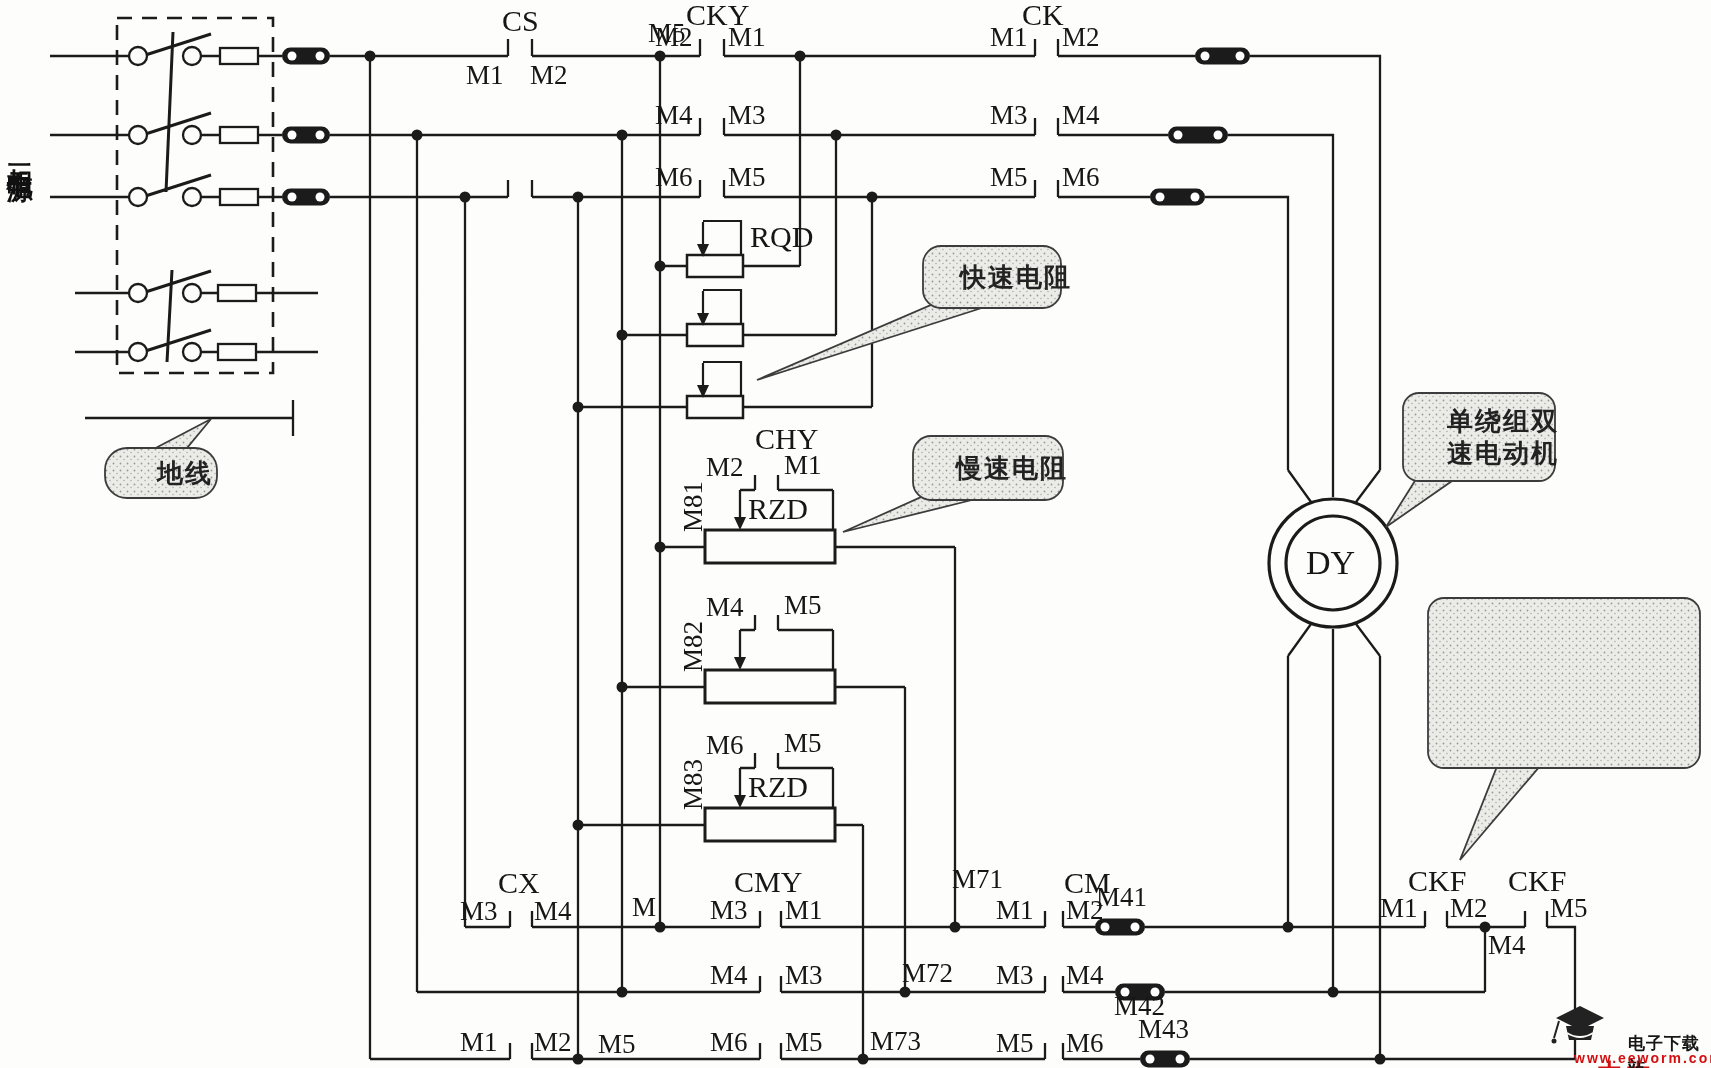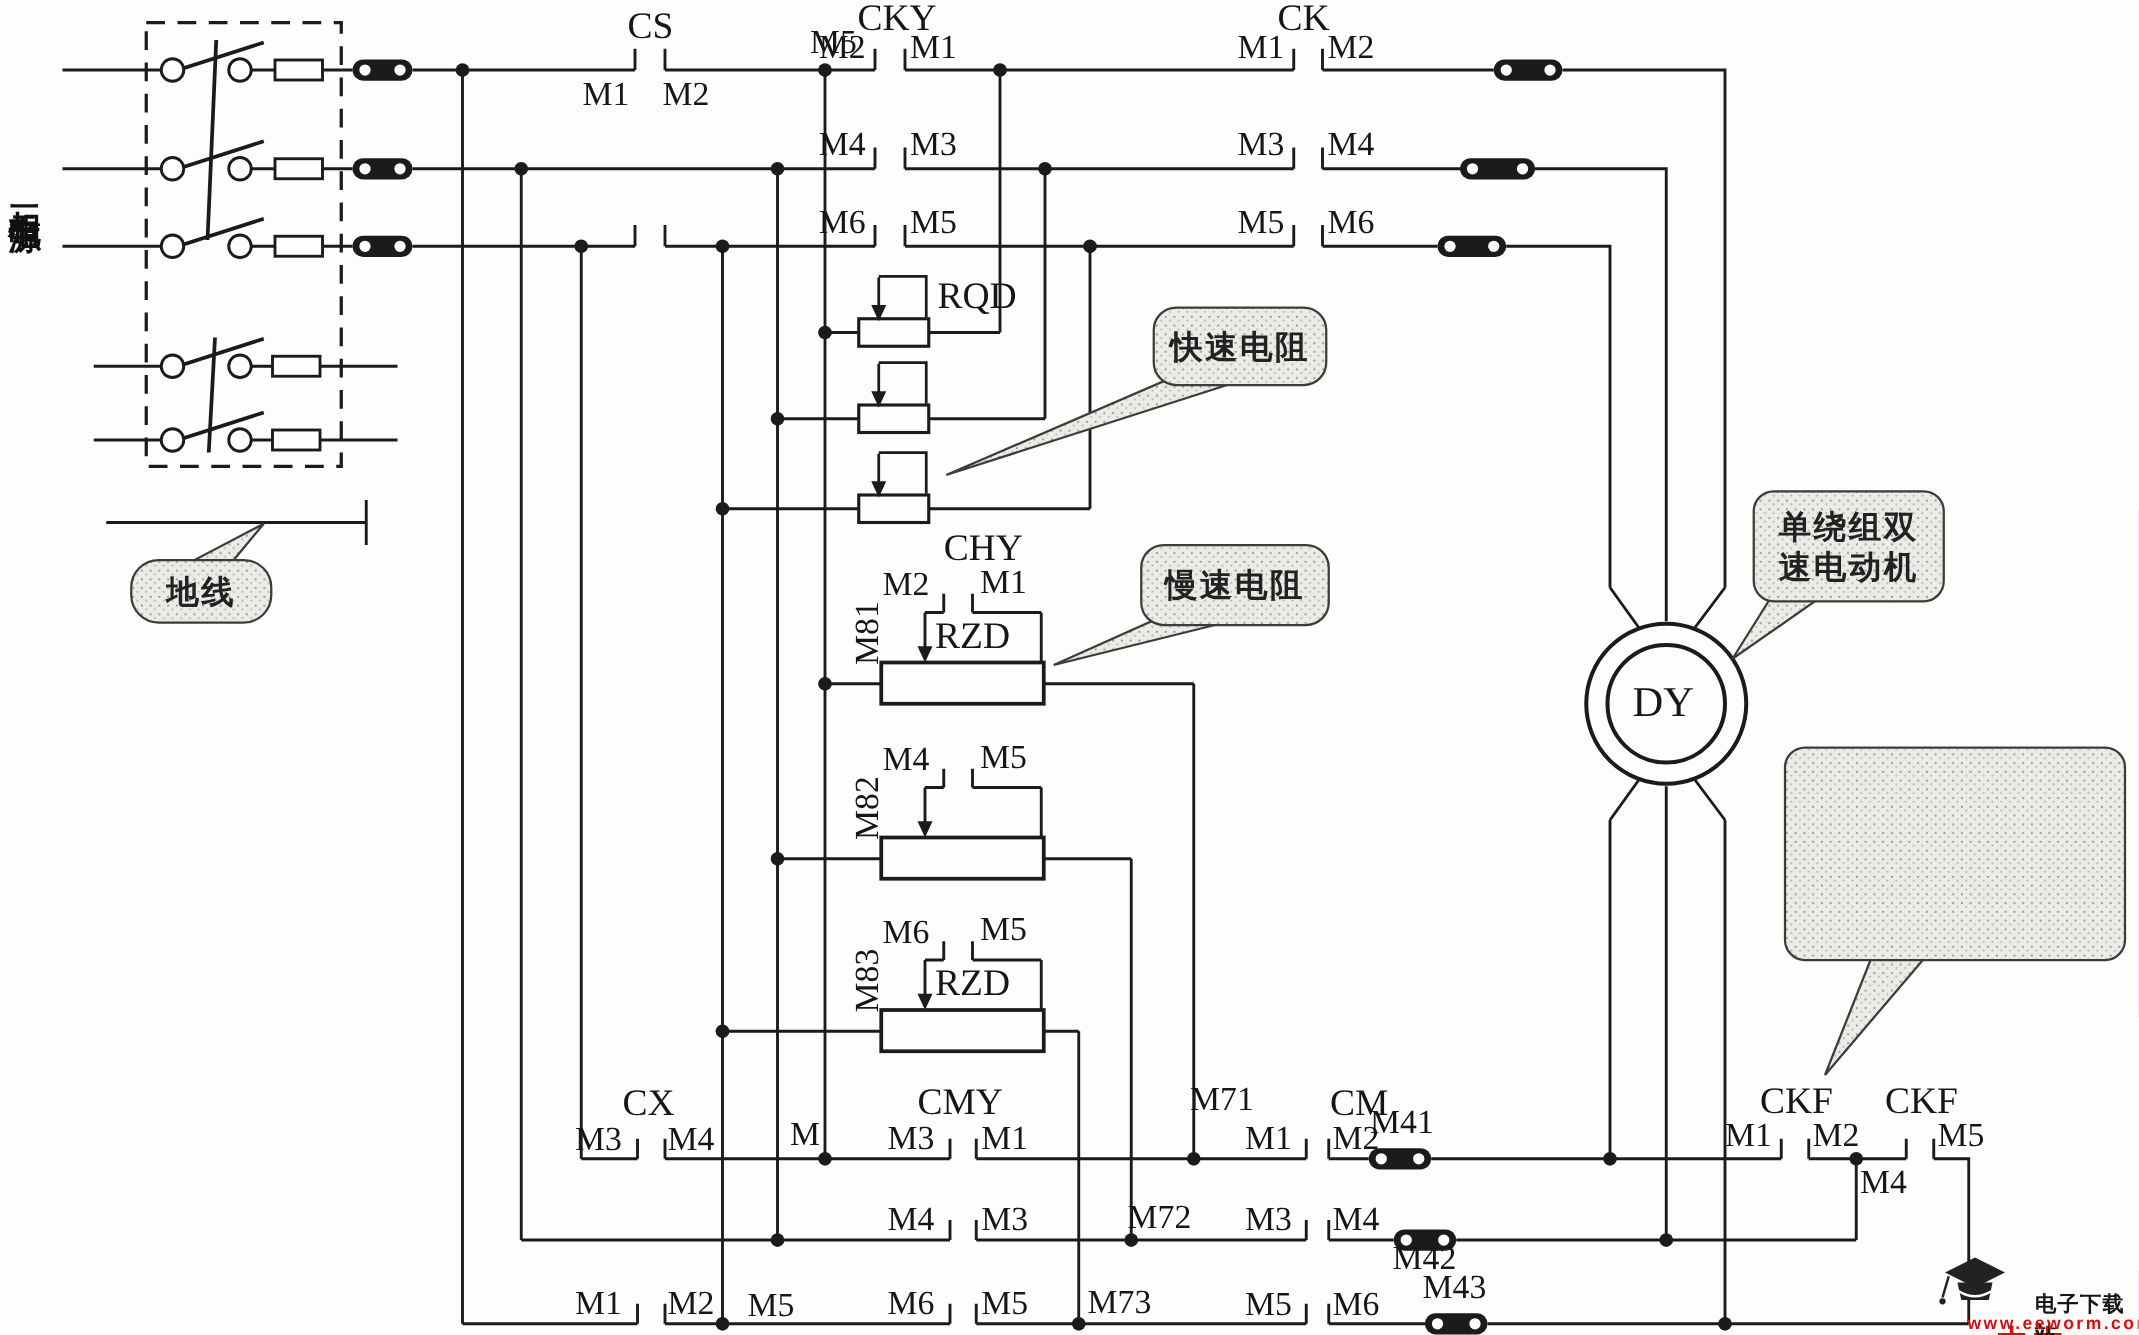--- a/index.html
+++ b/index.html
@@ -1,31 +1,31 @@
 <!DOCTYPE html>
 <html><head>
 <meta charset="utf-8">
 <style>
   html,body{margin:0;padding:0;background:#ffffff;}
   .stage{
     position:relative;width:1711px;height:1068px;overflow:hidden;
-    background:#f0abfc;
+    background:#86efac;
     font-family:"Liberation Serif", serif;
   }
   .stage svg{position:absolute;left:0;top:0;}
   .lbl{
     position:absolute;font-size:27px;color:#161616;white-space:nowrap;
     font-family:"Liberation Serif", serif;line-height:1;
   }
   .lbl.big{font-size:30px;}
   .rot{transform:rotate(-90deg);transform-origin:0 0;}
   .cn{
     position:absolute;display:flex;align-items:center;justify-content:center;
     font-family:"Liberation Sans", sans-serif;font-weight:bold;color:#222;
-    font-size:26px;letter-spacing:2px;text-align:center;line-height:1.25;
+    font-size:26px;letter-spacing:2px;text-align:center;line-height:1.25;padding-left:24px;
   }
   .cn.star{justify-content:flex-start;align-items:flex-start;text-align:left;
     font-size:25px;line-height:1.44;padding:16px 0 0 20px;box-sizing:border-box;letter-spacing:1px;}
   .vert{
     position:absolute;writing-mode:vertical-rl;text-orientation:upright;
     font-family:"Liberation Sans", sans-serif;font-weight:bold;
     font-size:26px;color:#111;letter-spacing:4px;
   }
   .wm-logo{position:absolute;font-family:"Liberation Sans",sans-serif;font-weight:bold;
     font-size:28px;color:#d40f0f;letter-spacing:1px;}

